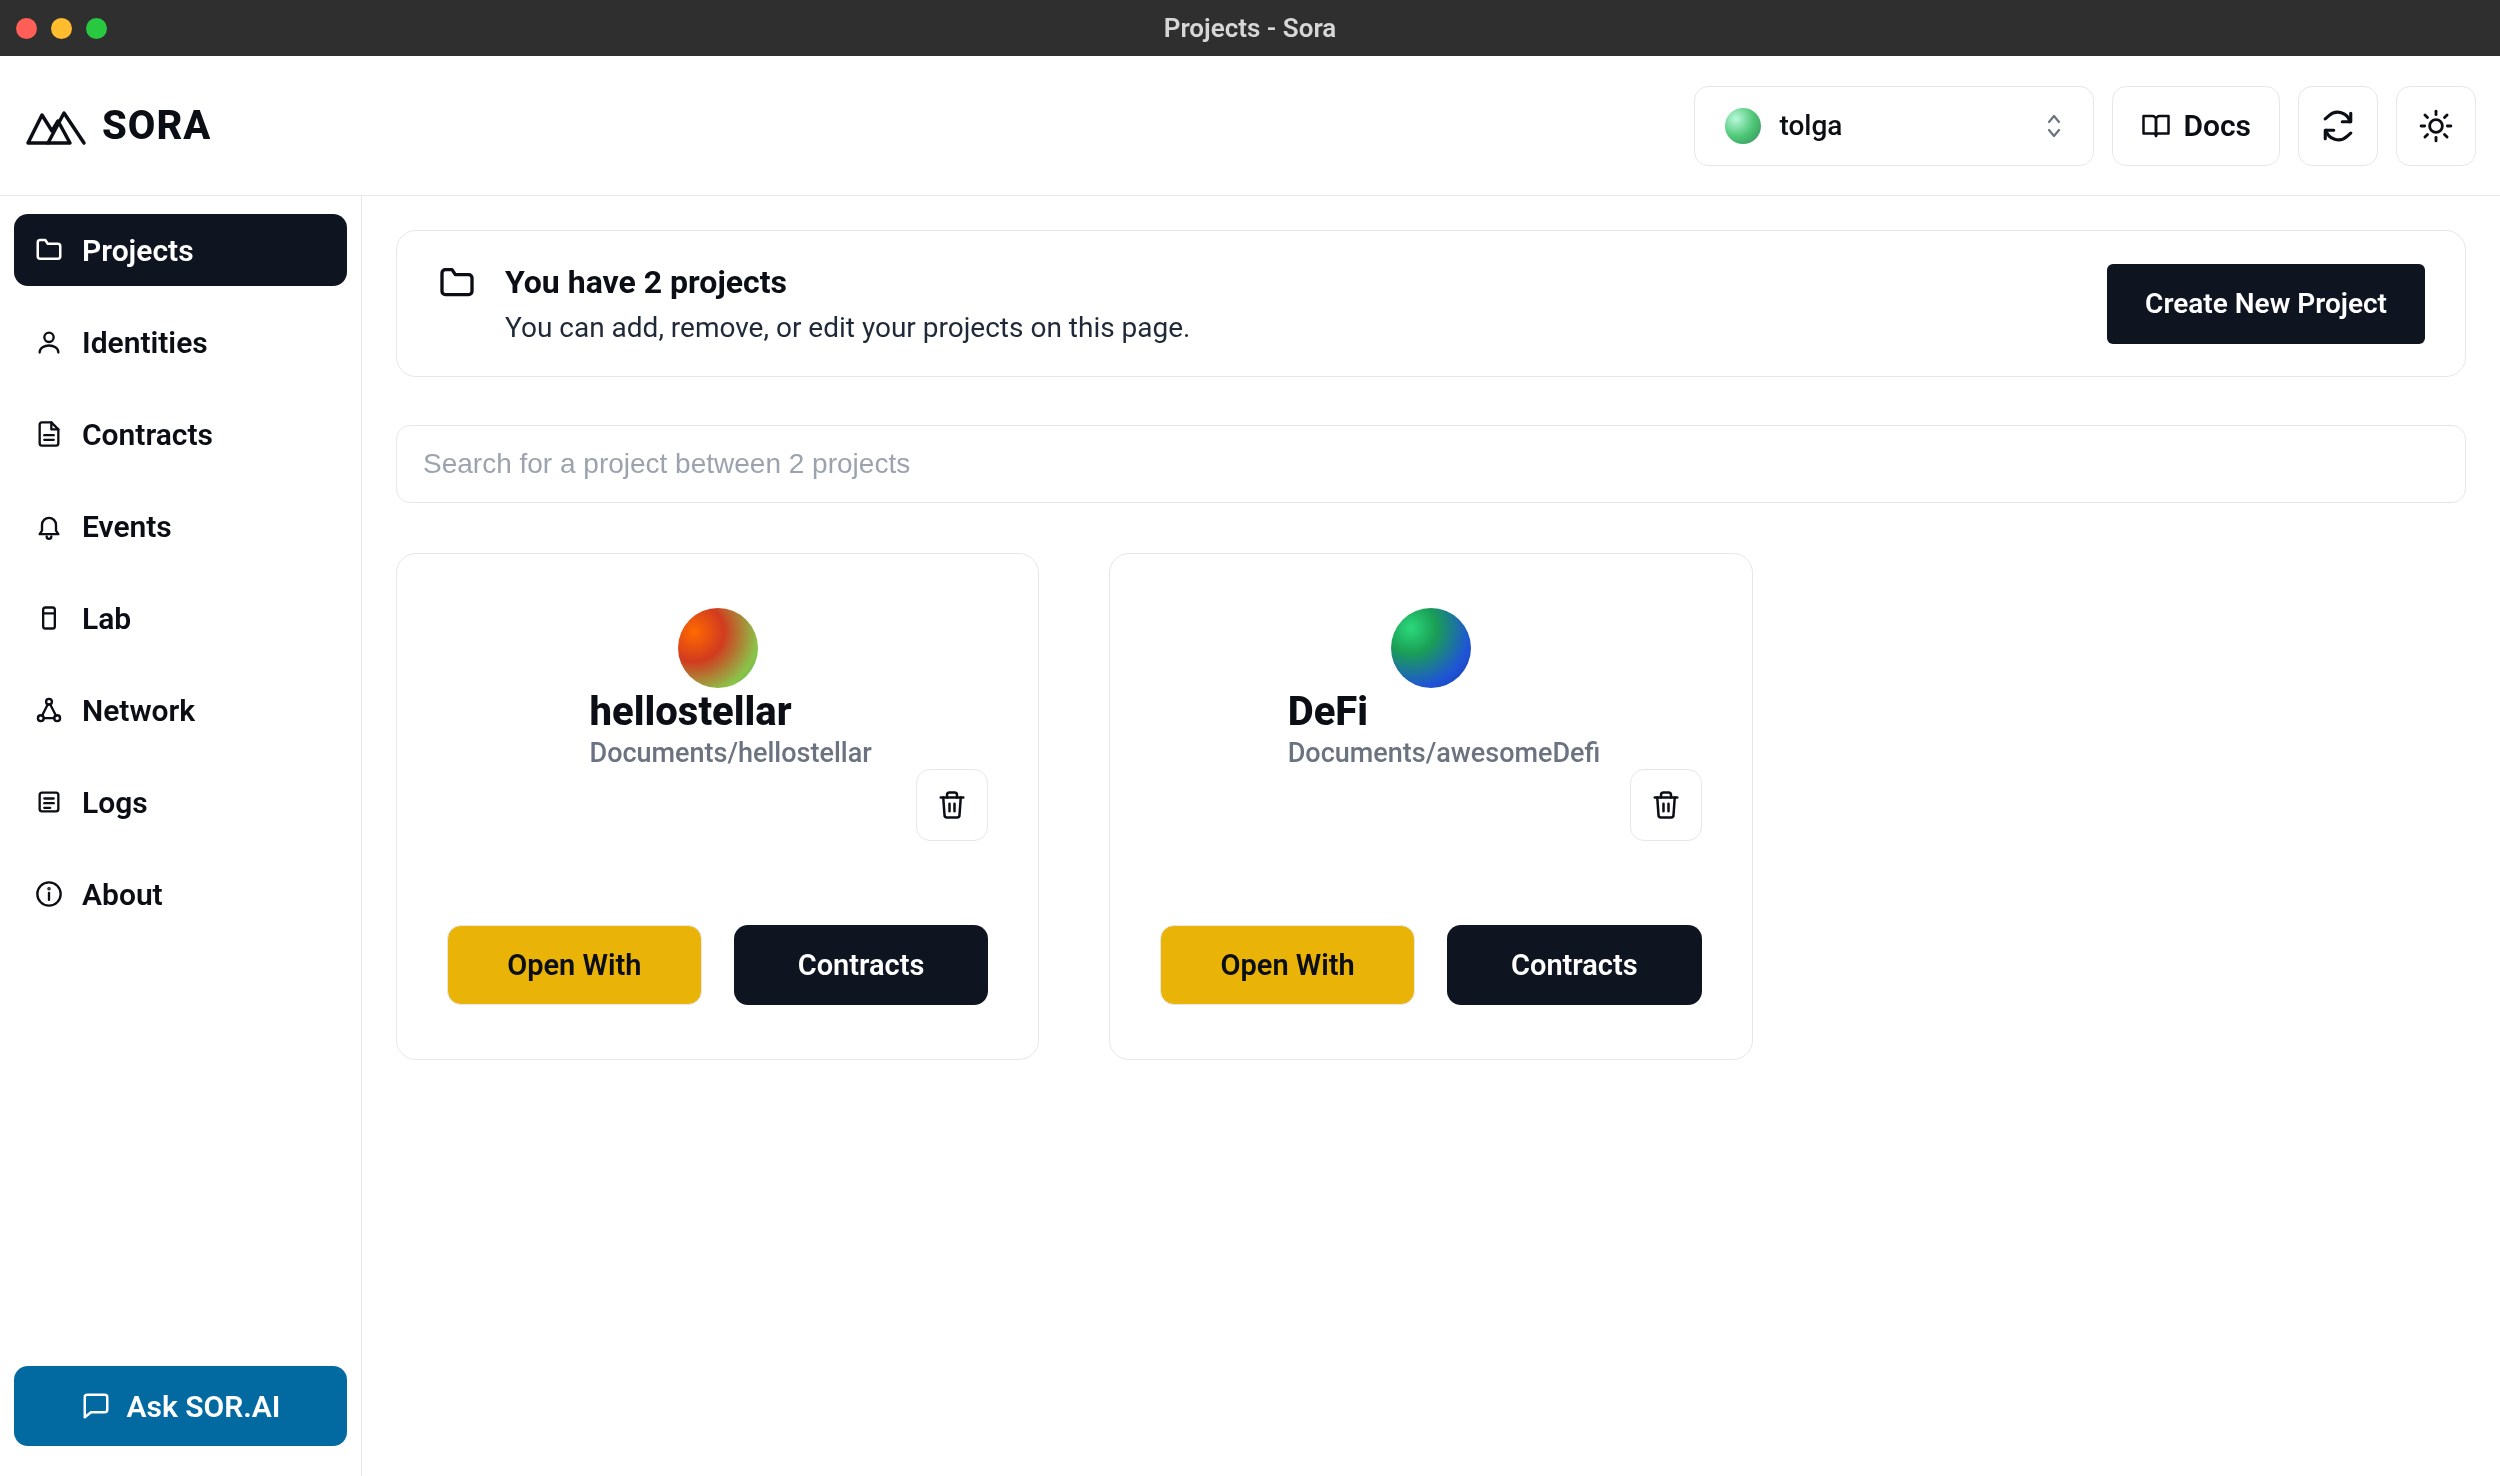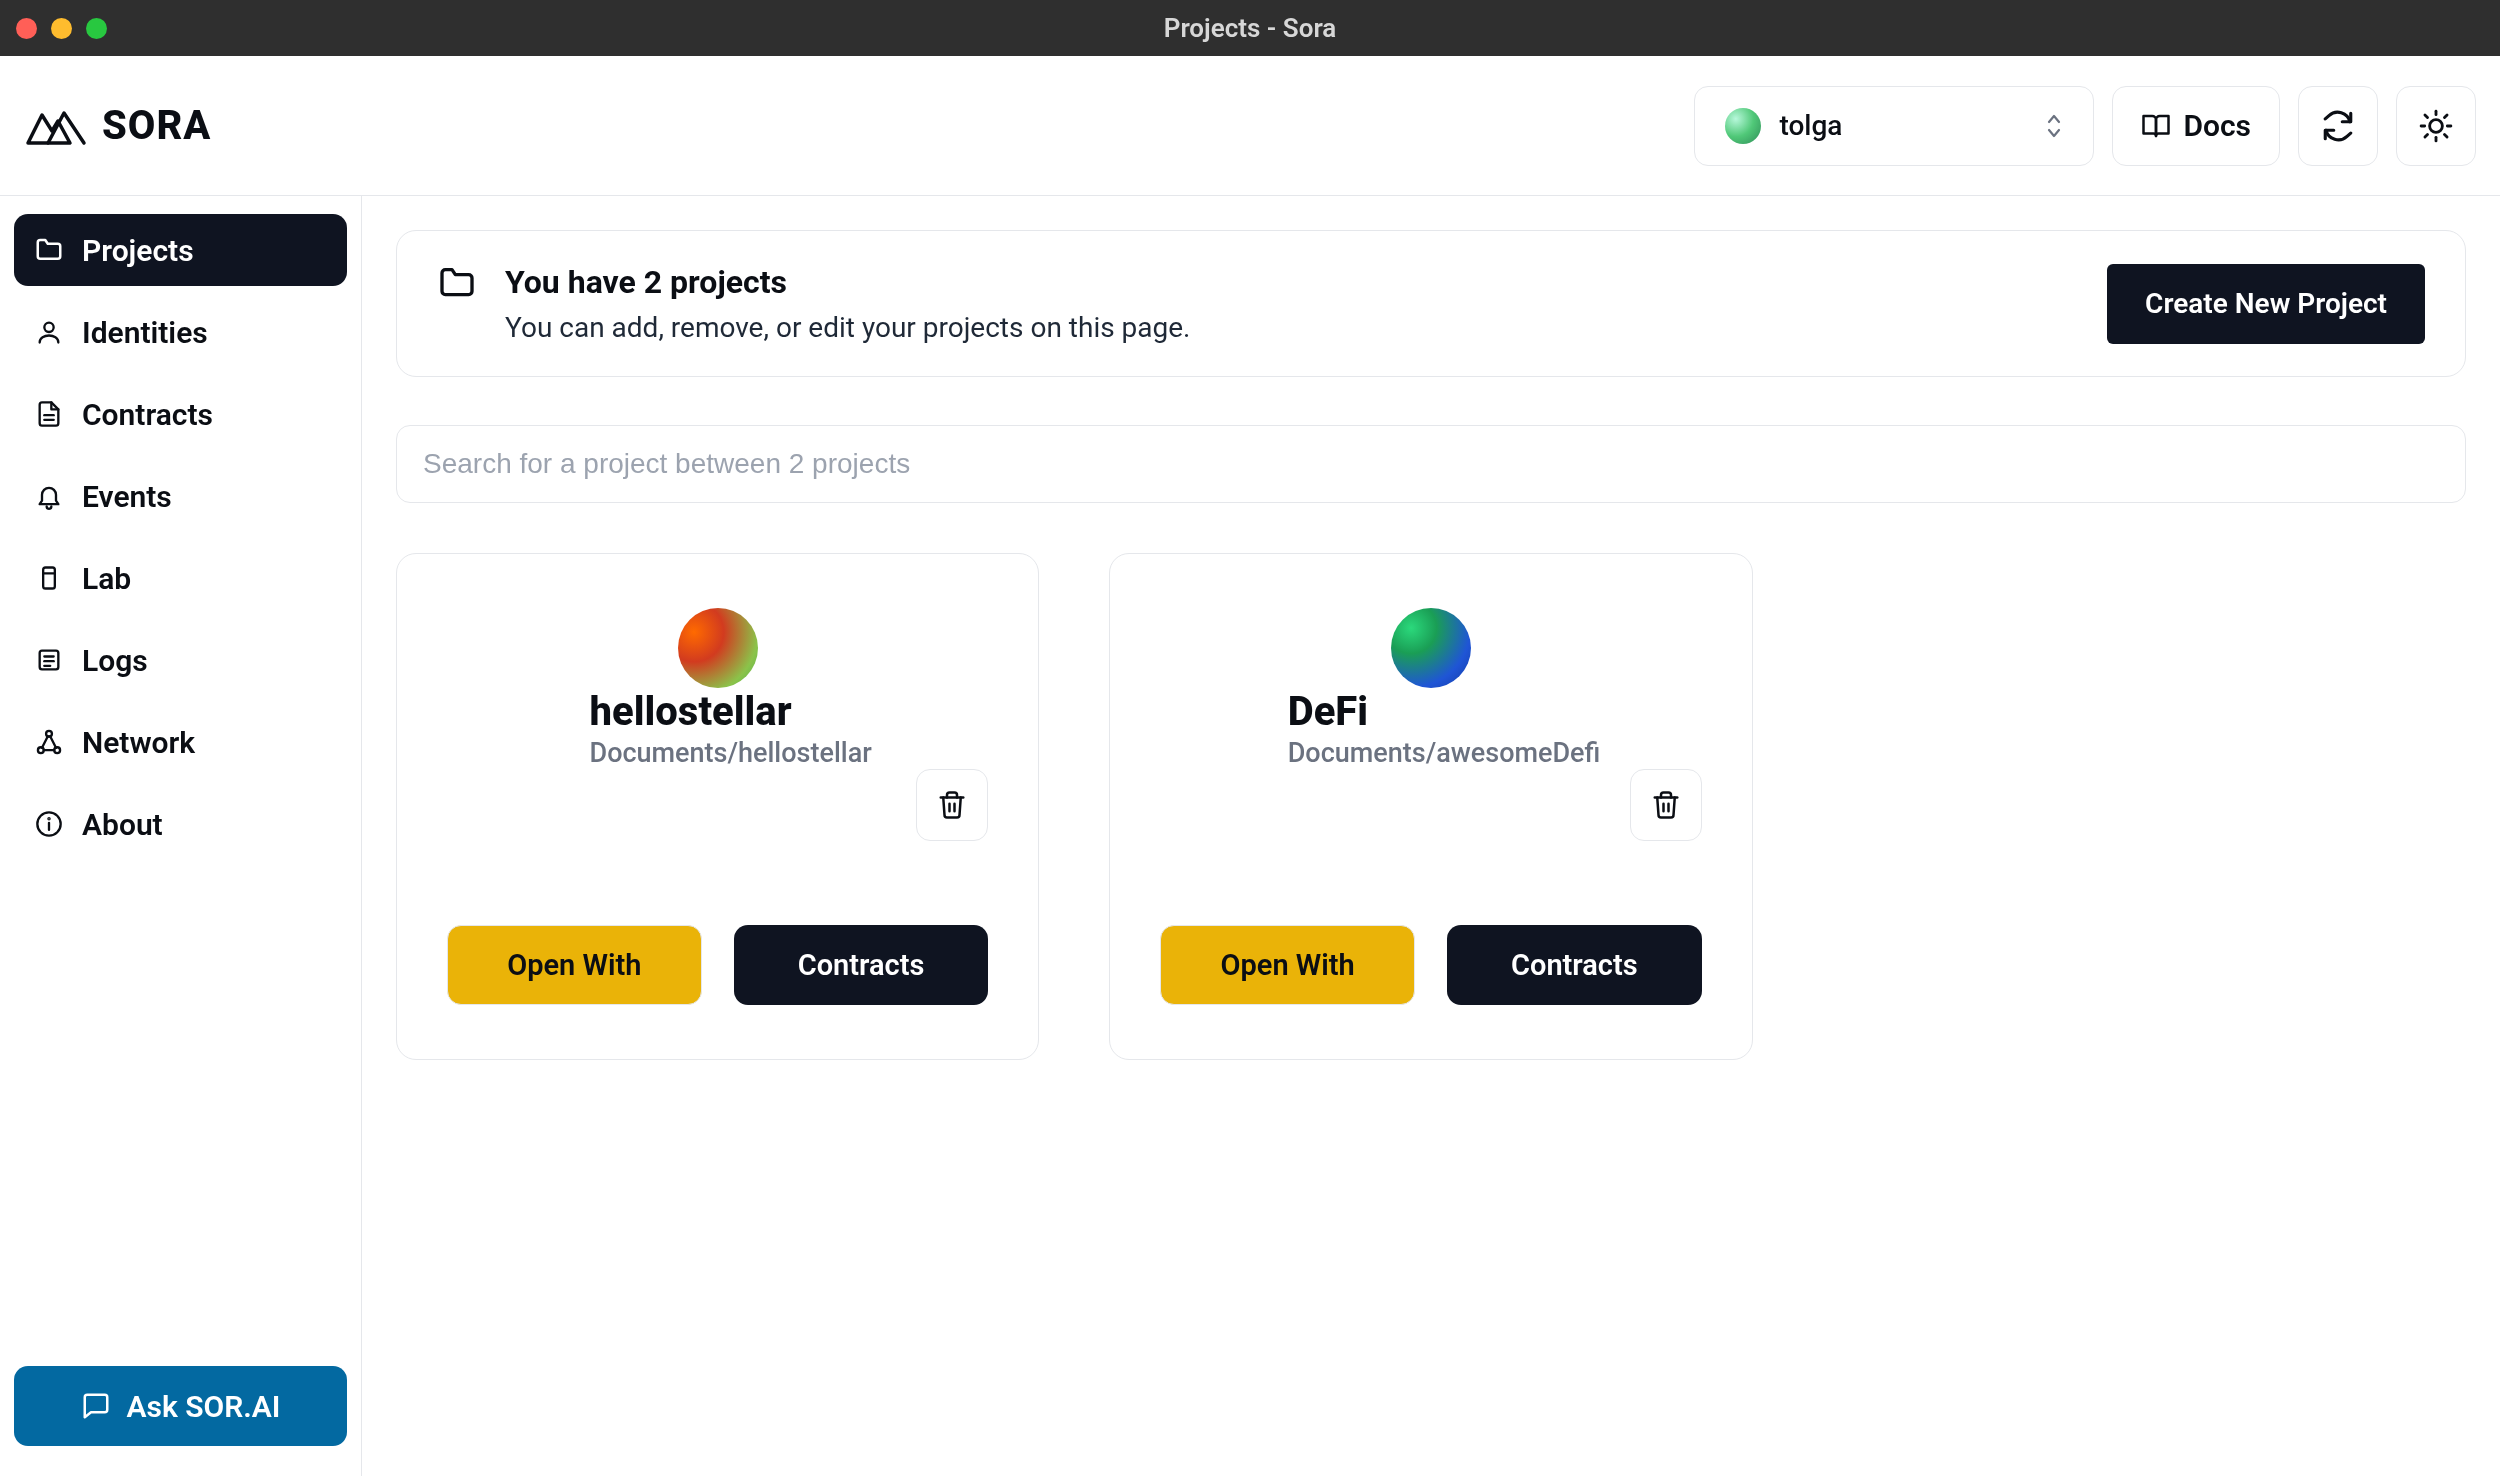--- a/index.html
+++ b/index.html
@@ -78,21 +78,21 @@
   
   .body { display: flex; height: calc(100% - 56px - 140px); }
   .sidebar {
     width: 362px;
     border-right: 1px solid #e5e7eb;
     padding: 18px 14px;
     display: flex;
     flex-direction: column;
     position: relative;
   }
-  .nav { display: flex; flex-direction: column; gap: 10px; }
+  .nav { display: flex; flex-direction: column; gap: 20px; }
   .nav-item {
     display: flex; align-items: center; gap: 18px;
     height: 72px;
     padding: 0 20px;
     border-radius: 14px;
     font-size: 30px;
     font-weight: 600;
     cursor: pointer;
     color: #0b0e14;
   }
@@ -313,38 +313,38 @@
           <svg width="28" height="28" viewBox="0 0 24 24" fill="none" stroke="currentColor" stroke-width="2" stroke-linecap="round" stroke-linejoin="round">
               <rect x="7" y="3" width="10" height="18" rx="2"></rect>
               <line x1="7" y1="8" x2="17" y2="8"></line>
             </svg>
         </span>
         <span>Lab</span>
       </div>
       <div class="nav-item">
         <span class="nav-icon">
           <svg width="28" height="28" viewBox="0 0 24 24" fill="none" stroke="currentColor" stroke-width="2" stroke-linecap="round" stroke-linejoin="round">
+              <circle cx="12" cy="5" r="2.5"></circle>
+              <circle cx="5" cy="19" r="2.5"></circle>
+              <circle cx="19" cy="19" r="2.5"></circle>
+              <path d="M11 7L6 17M13 7l5 10M7.5 19h9"></path>
+            </svg>
+        </span>
+        <span>Network</span>
+      </div>
+      <div class="nav-item">
+        <span class="nav-icon">
+          <svg width="28" height="28" viewBox="0 0 24 24" fill="none" stroke="currentColor" stroke-width="2" stroke-linecap="round" stroke-linejoin="round">
               <rect x="4" y="4" width="16" height="16" rx="2"></rect>
               <line x1="8" y1="9" x2="16" y2="9"></line>
               <line x1="8" y1="13" x2="16" y2="13"></line>
               <line x1="8" y1="17" x2="13" y2="17"></line>
             </svg>
         </span>
         <span>Logs</span>
-      </div>
-      <div class="nav-item">
-        <span class="nav-icon">
-          <svg width="28" height="28" viewBox="0 0 24 24" fill="none" stroke="currentColor" stroke-width="2" stroke-linecap="round" stroke-linejoin="round">
-              <circle cx="12" cy="5" r="2.5"></circle>
-              <circle cx="5" cy="19" r="2.5"></circle>
-              <circle cx="19" cy="19" r="2.5"></circle>
-              <path d="M11 7L6 17M13 7l5 10M7.5 19h9"></path>
-            </svg>
-        </span>
-        <span>Network</span>
       </div>
       <div class="nav-item">
         <span class="nav-icon">
           <svg width="28" height="28" viewBox="0 0 24 24" fill="none" stroke="currentColor" stroke-width="2" stroke-linecap="round" stroke-linejoin="round">
               <circle cx="12" cy="12" r="10"></circle>
               <line x1="12" y1="11" x2="12" y2="17"></line>
               <circle cx="12" cy="7.5" r="0.5" fill="currentColor"></circle>
             </svg>
         </span>
         <span>About</span>

